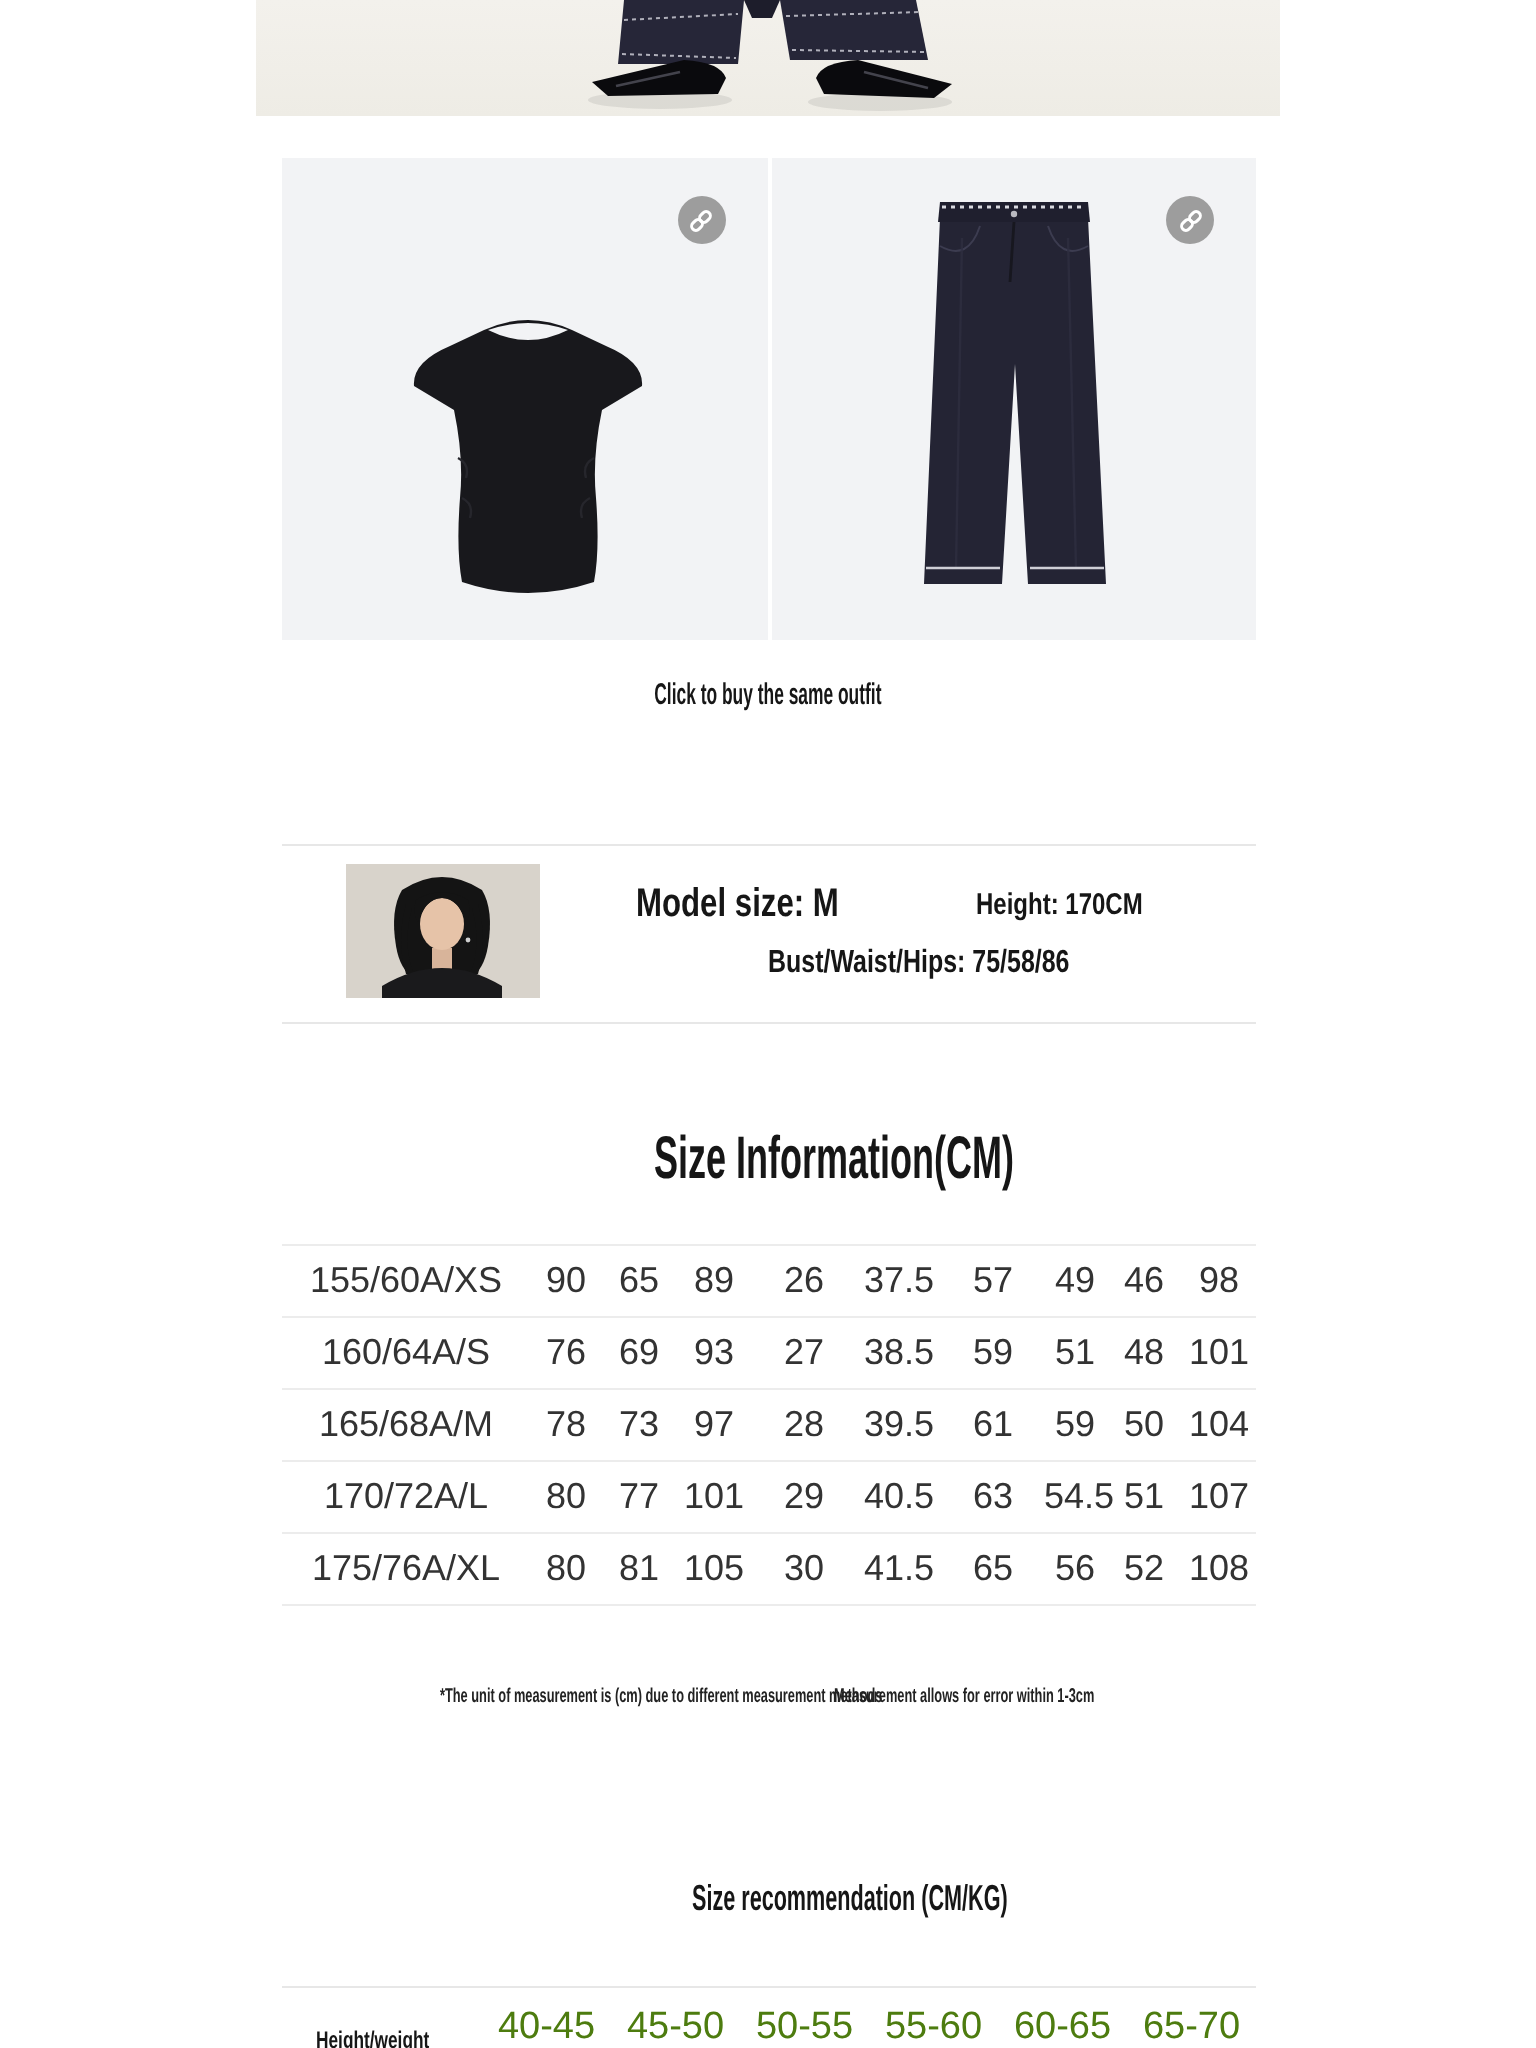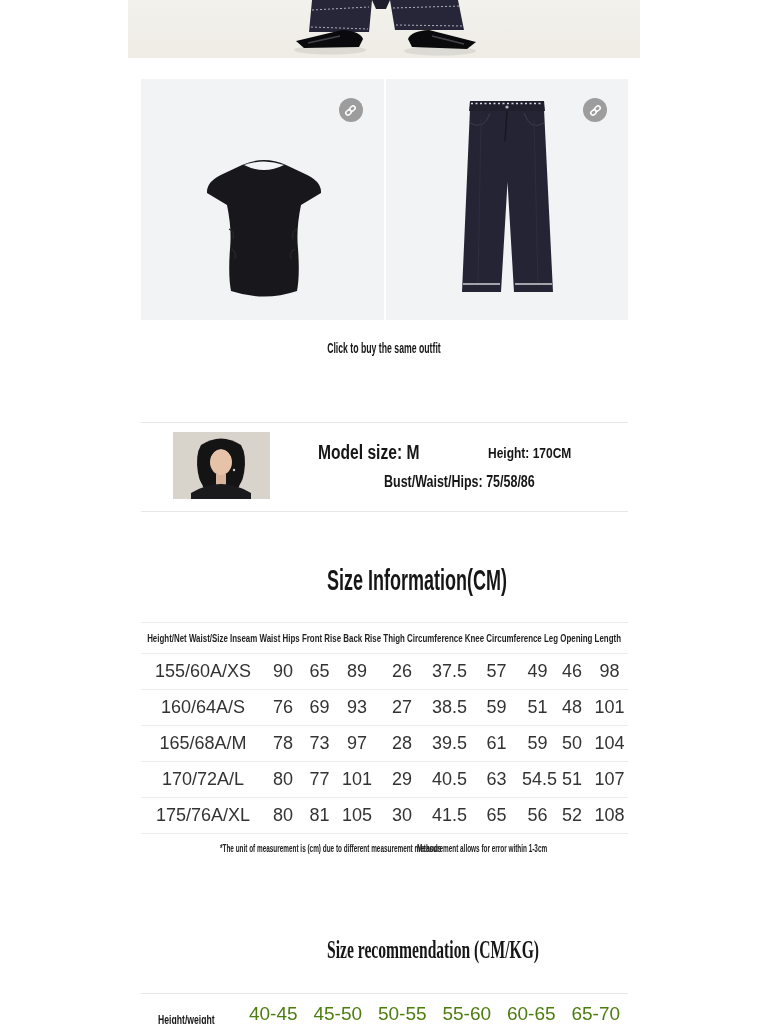--- a/index.html
+++ b/index.html
@@ -31,21 +31,21 @@
   .divider{height:1px;background:#e7e7e7;left:141px;width:487px;}
 
   
   .avatar{left:173px;top:432px;width:97px;height:67px;overflow:hidden;}
   .m-size{left:318px;top:441px;font-size:20px;line-height:22px;}
   .m-height{left:488px;top:445px;font-size:15px;line-height:16px;}
   .m-bwh{left:352px;top:473px;font-size:16px;line-height:17px;padding-left:32px;}
 
   
   .h-sizeinfo{left:327px;top:566px;font-size:30px;line-height:27px;}
-  .h-rec{left:327px;top:936px;font-size:26px;line-height:27px;font-family:Liberation Serif, serif;}
+  .h-rec{left:346px;top:936px;font-size:18px;line-height:27px;}
 
   
   .size-table{left:141px;top:622px;width:487px;border-top:1px solid #ececec;}
   .thead{height:30px;display:flex;align-items:center;justify-content:center;
          border-bottom:1px solid #ececec;}
   .thead .cond{font-size:11px;color:#1f1f1f;}
   .srow{display:grid;grid-template-columns:124px 36px 37px 38px 52px 43px 51px 31px 38px 37px;
         height:35px;align-items:center;border-bottom:1px solid #ececec;}
   .scell{text-align:center;font-size:18px;color:#333;}
 
@@ -157,23 +157,20 @@
     <span class="cond sx78">Bust/Waist/Hips: 75/58/86</span>
   </div>
 
   <div class="abs divider" style="top:511px;"></div>
 
   <div class="abs h-sizeinfo">
     <span class="cond sx6">Size Information(CM)</span>
   </div>
 
   <div class="abs size-table">
-    <div class="thead">
-      <span class="cond cc sx72">Height/Net Waist/Size Inseam Waist Hips Front Rise Back Rise Thigh Circumference Knee Circumference Leg Opening Length</span>
-    </div>
     <div>
         <div class="srow">
       <span class="scell">155/60A/XS</span>
       <span class="scell">90</span>
       <span class="scell">65</span>
       <span class="scell">89</span>
       <span class="scell">26</span>
       <span class="scell">37.5</span>
       <span class="scell">57</span>
       <span class="scell">49</span>

